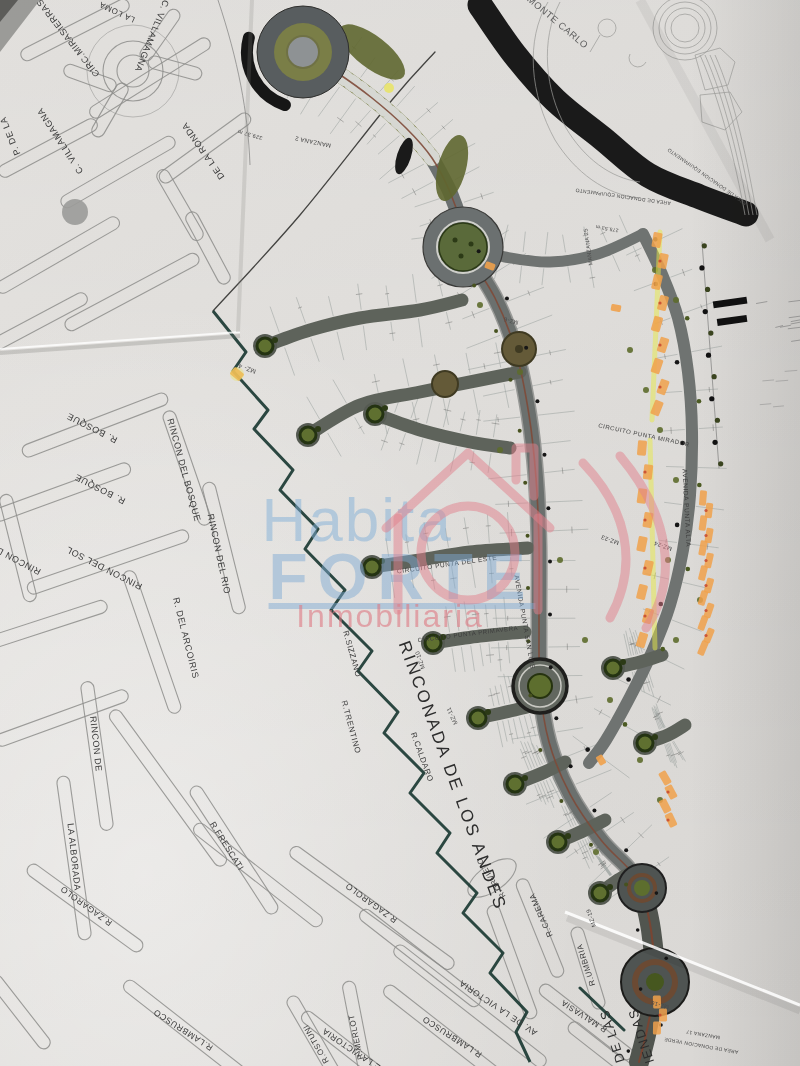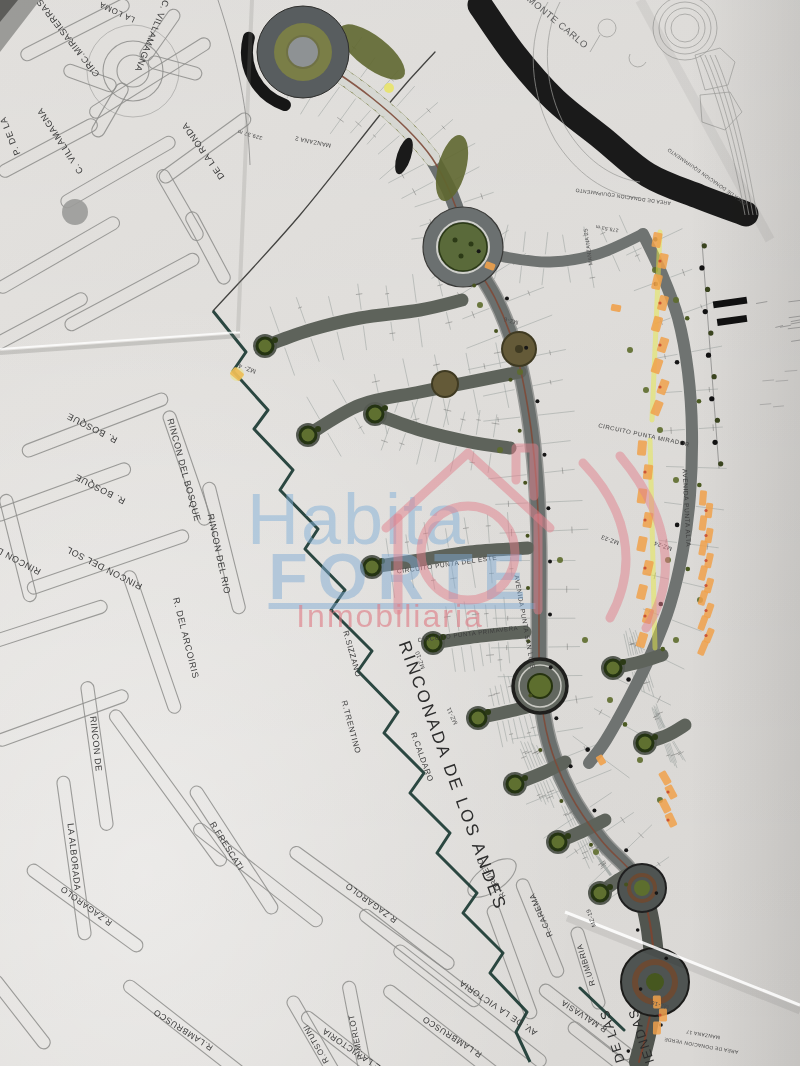--- a/index.html
+++ b/index.html
@@ -8,21 +8,21 @@
          background:linear-gradient(150deg,#edebe8 0%,#e7e5e2 40%,#dfddda 70%,#d9d7d4 100%);}
   #map-svg{position:absolute;left:0;top:0;}
   .lbl{position:absolute;white-space:nowrap;color:#3b3b3b;letter-spacing:.6px;
        transform-origin:center;font-weight:500;}
   .lbl-dev{color:#3d3d3d;}
   .lbl-big{color:#2d2d2d;font-weight:500;}
   .lbl-tiny{color:#4a4a4a;letter-spacing:.3px;}
   .lbl-gray{color:#5c5c5c;}
   .wm{position:absolute;white-space:nowrap;transform:translate(-50%,-50%);
       pointer-events:none;font-weight:700;}
-  .wm-top{color:rgba(130,175,215,.50);font-size:72px;letter-spacing:2px;font-weight:500;}
+  .wm-top{color:rgba(130,175,215,.50);font-size:62px;letter-spacing:2px;font-weight:500;}
   .wm-main{color:rgba(125,170,212,.48);font-size:64px;letter-spacing:10px;text-decoration:underline;}
   .wm-sub{color:rgba(222,120,130,.60);font-size:32px;letter-spacing:2px;font-weight:400;}
   #house-logo{position:absolute;pointer-events:none;}
 </style>
 </head>
 <body>
 
 <div id="stage">
 
 <svg id="map-svg" width="800" height="1066" viewBox="0 0 800 1066">

